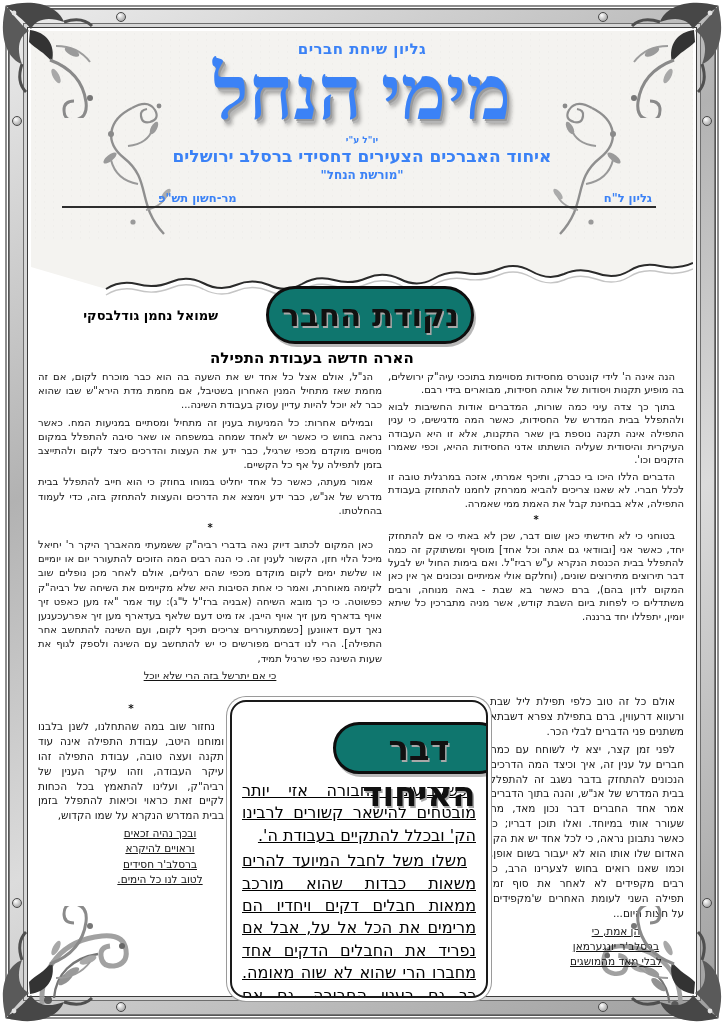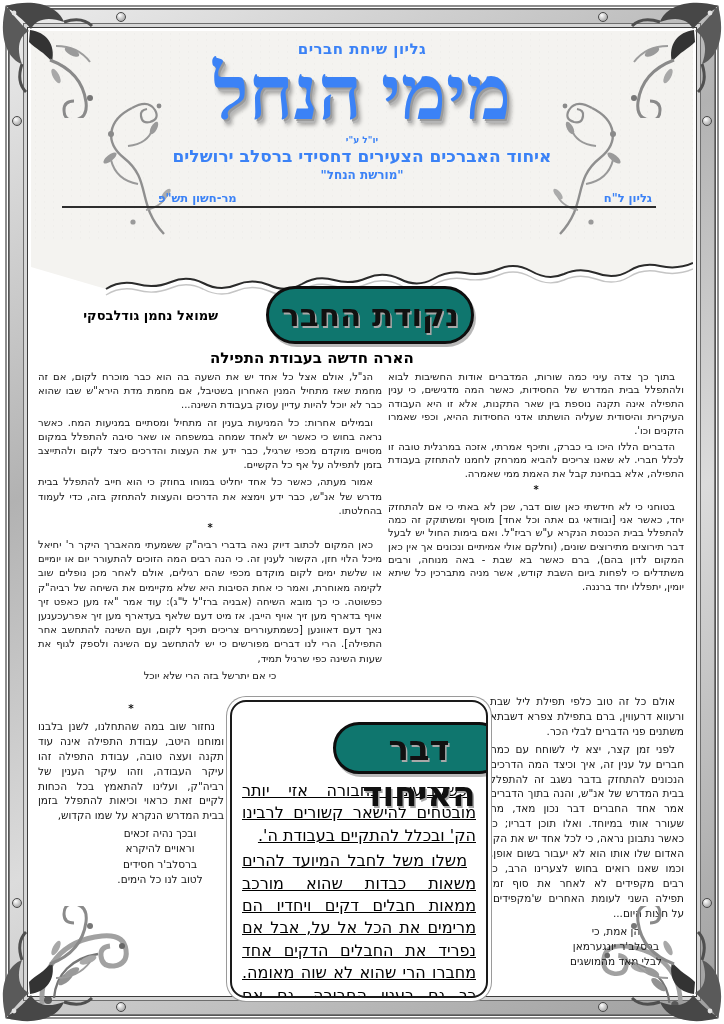--- a/index.html
+++ b/index.html
@@ -47,21 +47,21 @@
   .subtitle{position:absolute;left:210px;top:349px;width:300px;text-align:left;font-size:15px;font-weight:bold;z-index:4;}
   
   .col{position:absolute;overflow:hidden;font-size:10px;line-height:1.34;text-align:justify;color:#141414;z-index:4;}
   .col p{margin:0 0 3px 0;text-indent:9px;}
   .c1top{left:388px;top:370px;width:296px;height:322px;}
   .c1bot{left:490px;top:694px;width:194px;height:300px;font-size:10.5px;line-height:1.42;}
   .c2top{left:38px;top:370px;width:344px;height:328px;line-height:1.42;}
   .c2bot{left:38px;top:700px;width:186px;height:296px;font-size:10.5px;line-height:1.42;}
   .sep{text-align:center;text-indent:0 !important;font-weight:bold;margin:1px 0 3px 0 !important;}
   .taper{text-align:center;}
-  .taper div{line-height:1.45;}
+  .taper div{line-height:1.45;text-decoration:underline;}
   .t-right{padding-left:58px;}
   .t-left{padding-right:6px;padding-left:64px;}
   
   .a2box{position:absolute;left:230px;top:700px;width:258px;height:298px;background:#fff;
          border:2.5px solid #1a1a1a;border-radius:16px;box-shadow:0 0 0 3px #fff,0 0 0 4px #9a9a9a,2px 3px 0 rgba(0,0,0,0.2);
          z-index:5;padding:6px 10px;box-sizing:border-box;overflow:hidden;}
   .a2box .col-in{font-size:16px;line-height:1.4;text-align:justify;margin-top:20px;text-decoration:underline;}
   .a2box .col-in p{margin:0 0 3px 0;text-indent:9px;}
   .a2close{text-align:center;font-size:10.8px;margin-top:2px;}
   
@@ -162,20 +162,21 @@
     <path d="M662,26 q-16,7 -33,3 q-17,-4 -31,5 q-15,9 -33,2 q-17,-6 -32,1 q-16,7 -33,-3 q-16,-9 -32,-2 q-17,7 -34,4 q-17,-3 -32,6 q-16,9 -33,0 q-17,-8 -33,-1 q-16,7 -33,2 q-17,-5 -32,4 q-16,9 -33,1 q-17,-7 -33,0 q-16,7 -33,-2 q-16,-8 -32,-1 q-17,7 -34,2 q-17,-4 -31,5" fill="none" stroke="#adadad" stroke-width="1.4" opacity="0.7"></path>
   </svg>
 
   <div class="pill pill1">
     <div class="pilltxt">נקודת החבר</div>
   </div>
   <div class="byline">שמואל נחמן גודלבסקי</div>
   <div class="subtitle">הארה חדשה בעבודת התפילה</div>
 
   <div class="col c1top">
+    <p>הנה אינה ה' לידי קונטרס מחסידות מסויימת בתוככי עיה"ק ירושלים, בה מופיע תקנות ויסודות של אותה חסידות, מבוארים בידי רבם.</p>
     <p>בתוך כך צדה עיני כמה שורות, המדברים אודות החשיבות לבוא ולהתפלל בבית המדרש של החסידות, כאשר המה מדגישים, כי ענין התפילה אינה תקנה נוספת בין שאר התקנות, אלא זו היא העבודה העיקרית והיסודית שעליה הושתתו אדני החסידות ההיא, וכפי שאמרו הזקנים וכו'.</p>
     <p>הדברים הללו היכו בי כברק, ותיכף אמרתי, אזכה במרגלית טובה זו לכלל חברי. לא שאנו צריכים להביא ממרחק לחמנו להתחזק בעבודת התפילה, אלא בבחינת קבל את האמת ממי שאמרה.</p>
     <p class="sep">*</p>
     <p>בטוחני כי לא חידשתי כאן שום דבר, שכן לא באתי כי אם להתחזק יחד, כאשר אני [ובוודאי גם אתה וכל אחד] מוסיף ומשתוקק זה כמה להתפלל בבית הכנסת הנקרא ע"ש רביז"ל. ואם בימות החול יש לבעל דבר תירוצים מתירוצים שונים, (וחלקם אולי אמיתיים ונכונים אך אין כאן המקום לדון בהם), ברם כאשר בא שבת - באה מנוחה, ורבים משתדלים כי לפחות ביום השבת קודש, אשר מניה מתברכין כל שיתא יומין, יתפללו יחד ברננה.</p>
   </div>
 
   <div class="col c1bot">
     <p>אולם כל זה טוב כלפי תפילת ליל שבת ורעווא דרעווין, ברם בתפילת צפרא דשבתא משתנים פני הדברים לבלי הכר.</p>
     <p>לפני זמן קצר, יצא לי לשוחח עם כמה חברים על ענין זה, איך וכיצד המה הדרכים הנכונים להתחזק בדבר נשגב זה להתפלל בבית המדרש של אנ"ש, והנה בתוך הדברים אמר אחד החברים דבר נכון מאד, מה שעורר אותי במיוחד. ואלו תוכן דבריו; כי כאשר נתבונן נראה, כי לכל אחד יש את הקו האדום שלו אותו הוא לא יעבור בשום אופן, וכמו שאנו רואים בחוש לצערינו הרב, כי רבים מקפידים לא לאחר את סוף זמן תפילה השני לעומת האחרים ש'מקפידים' על חצות היום...</p>
     <div class="taper t-right">

